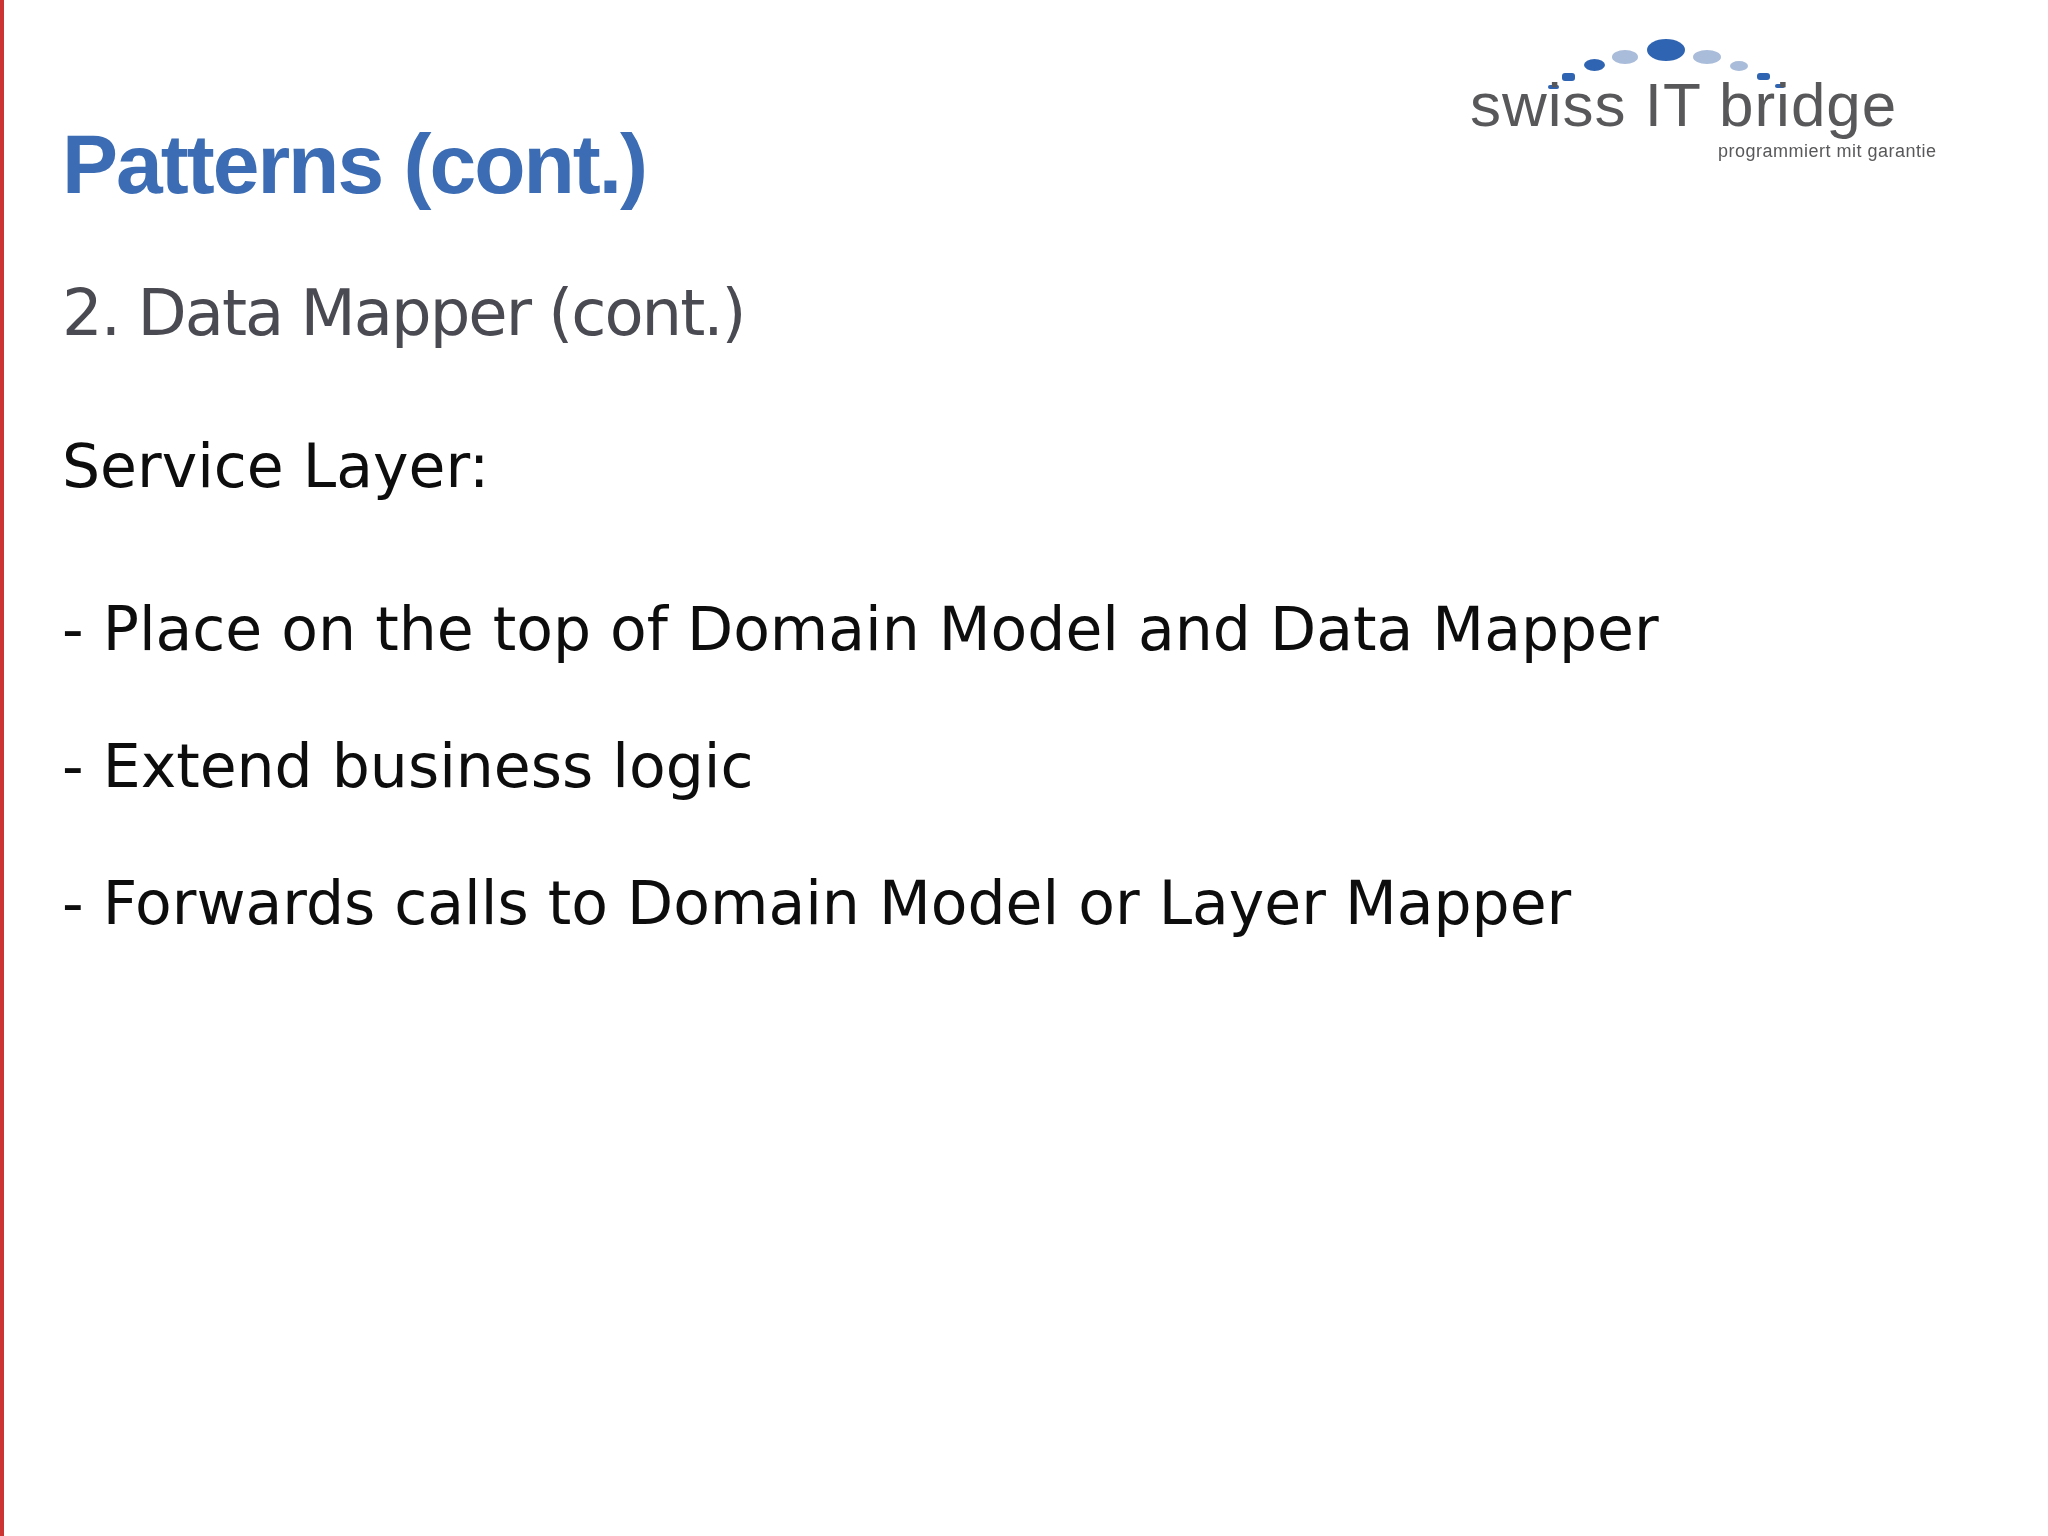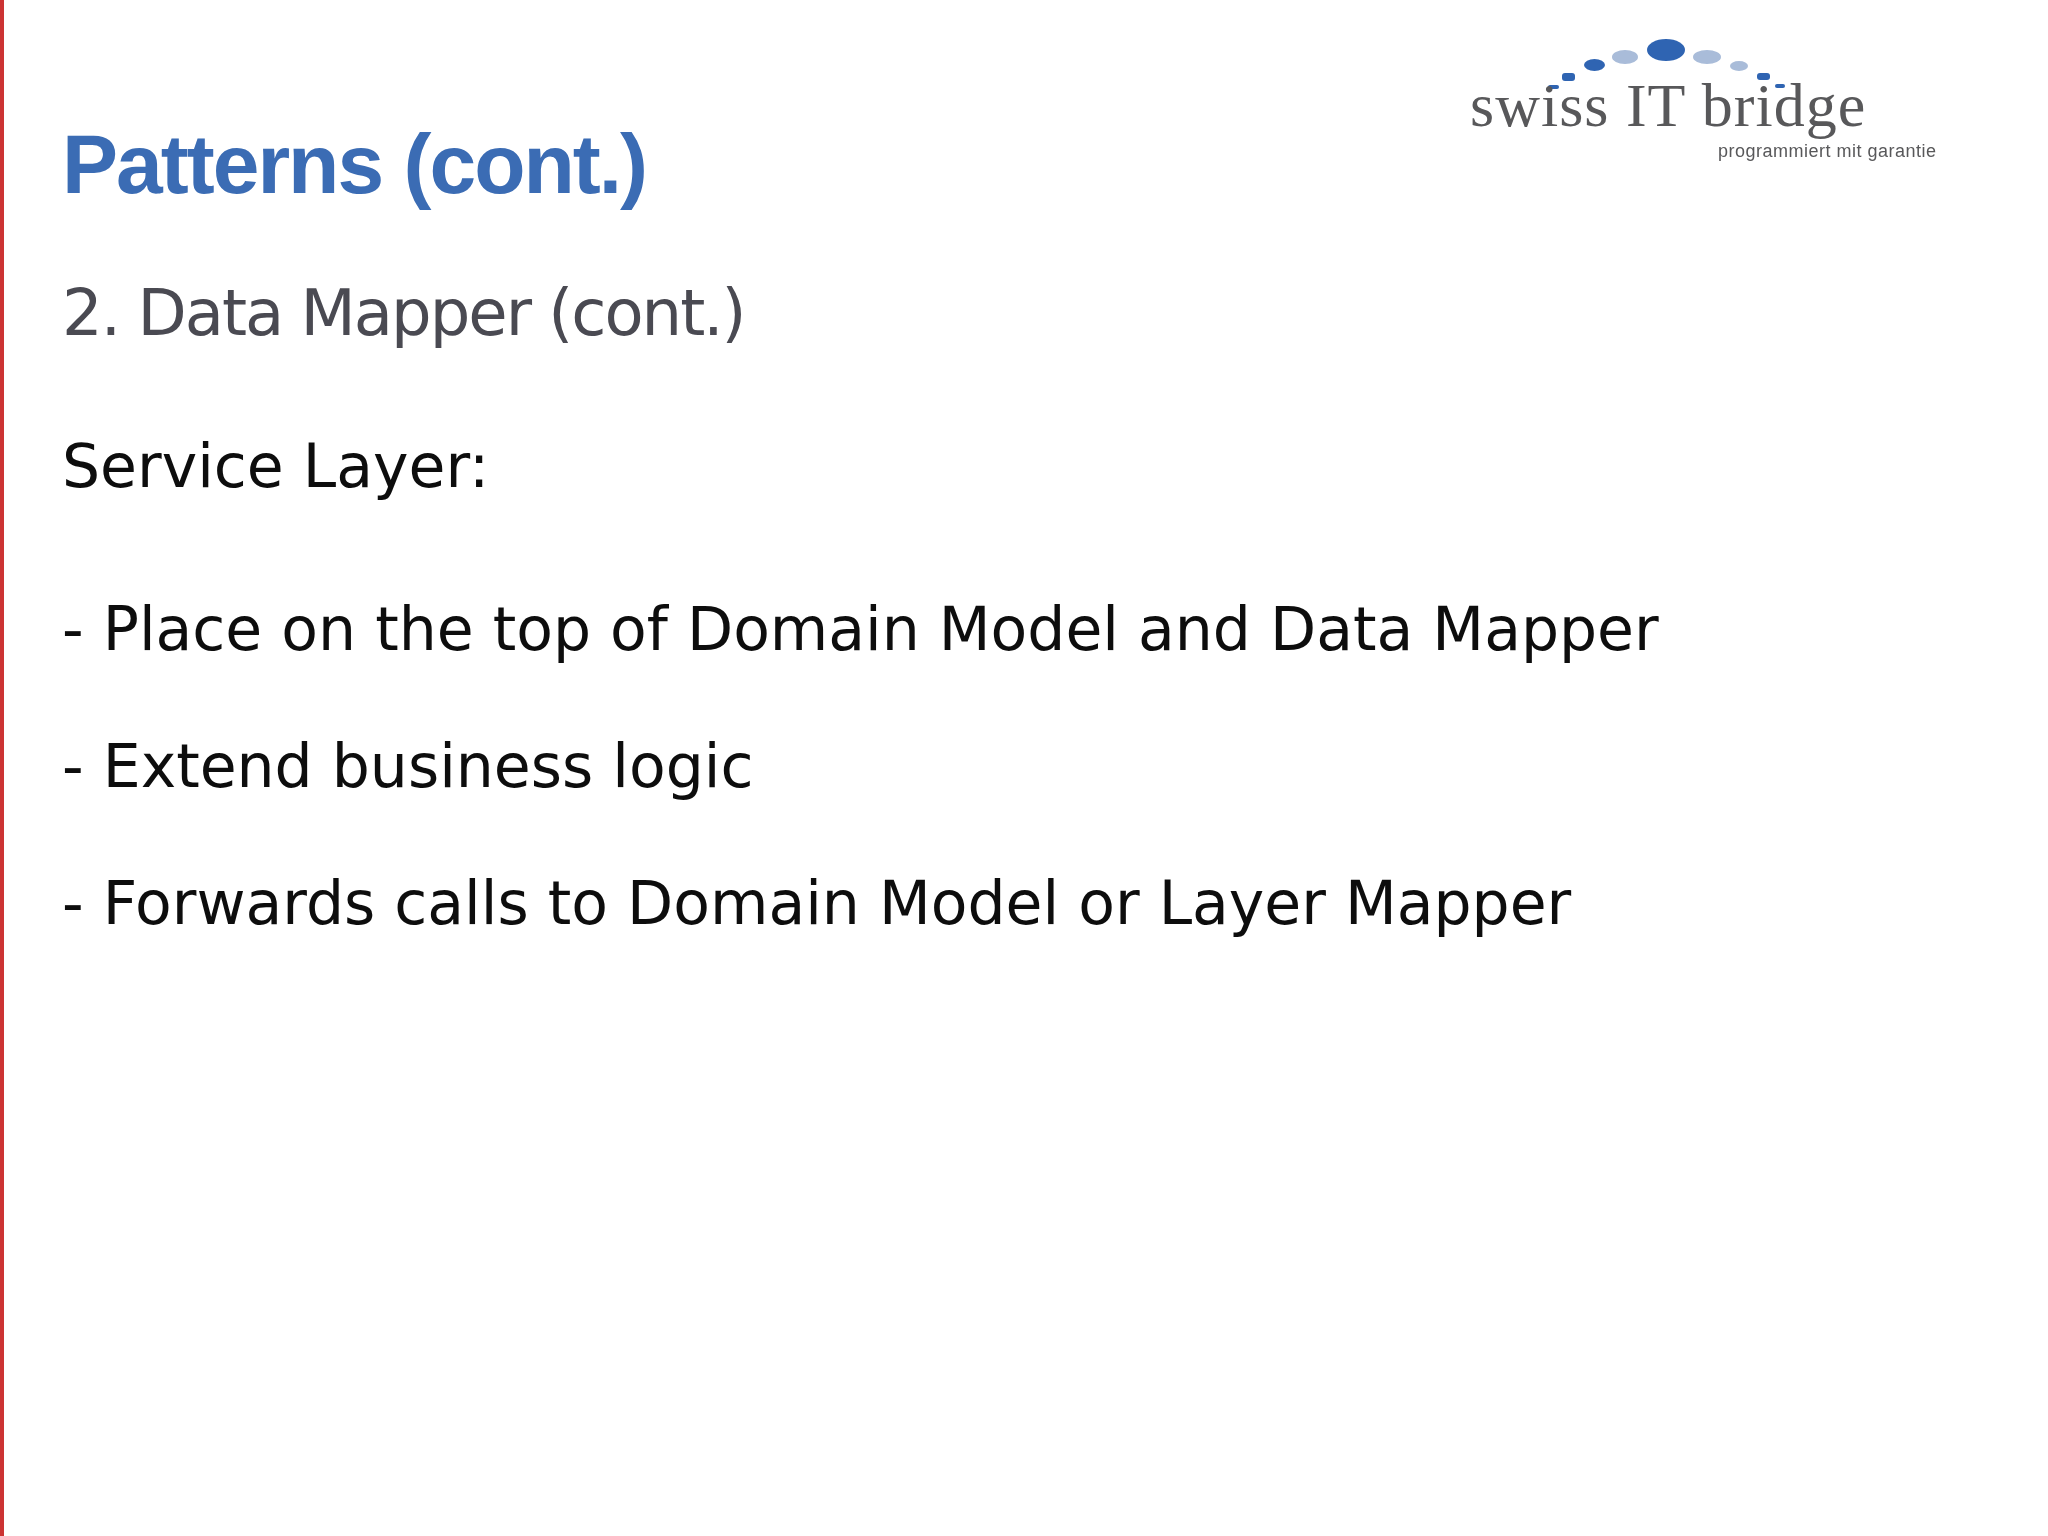--- a/index.html
+++ b/index.html
@@ -64,21 +64,21 @@
   .bullet-3 { top: 839px; }
 
   .logo {
     position: absolute;
     left: 0; top: 0;
     width: 2048px; height: 200px;
   }
   .logo-wordmark {
     position: absolute;
     left: 1470px; top: 74px;
-    font-family: Liberation Serif, serif;
+    font-family: Liberation Sans, sans-serif;
     font-size: 62px;
     letter-spacing: 1px;
     color: var(--logo-gray, #58585a);
     line-height: 1;
     white-space: nowrap;
   }
   .logo-tagline {
     position: absolute;
     left: 1718px; top: 142px;
     font-family: "Liberation Sans", sans-serif;

